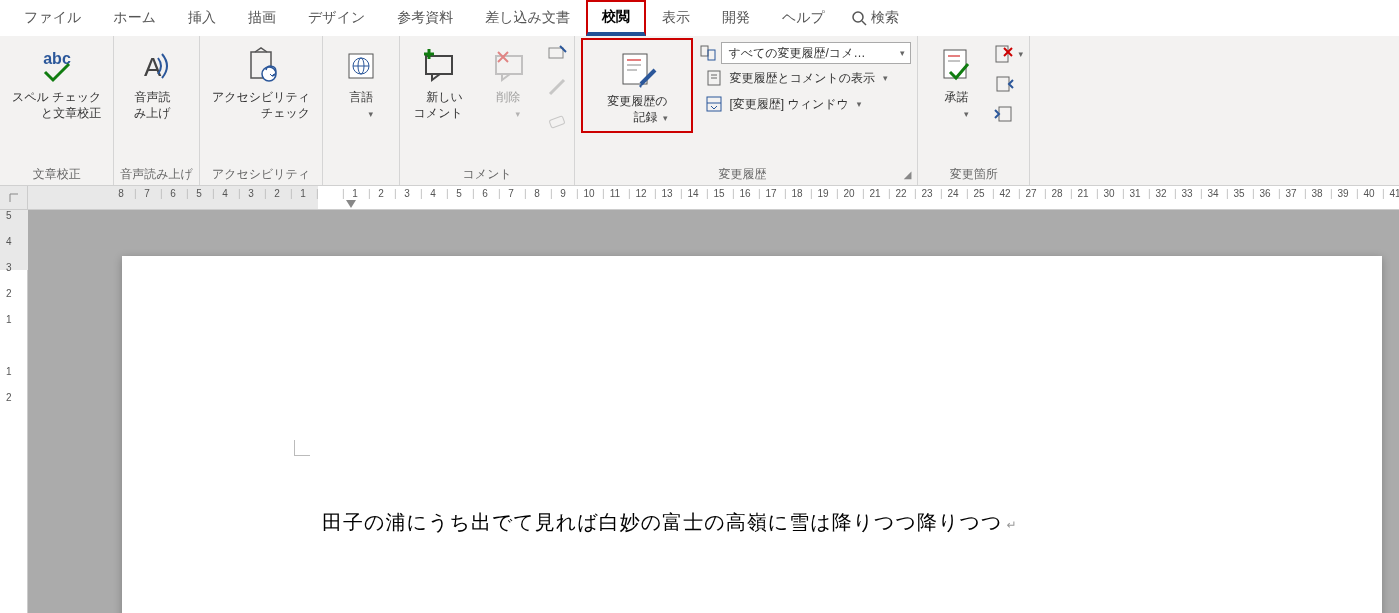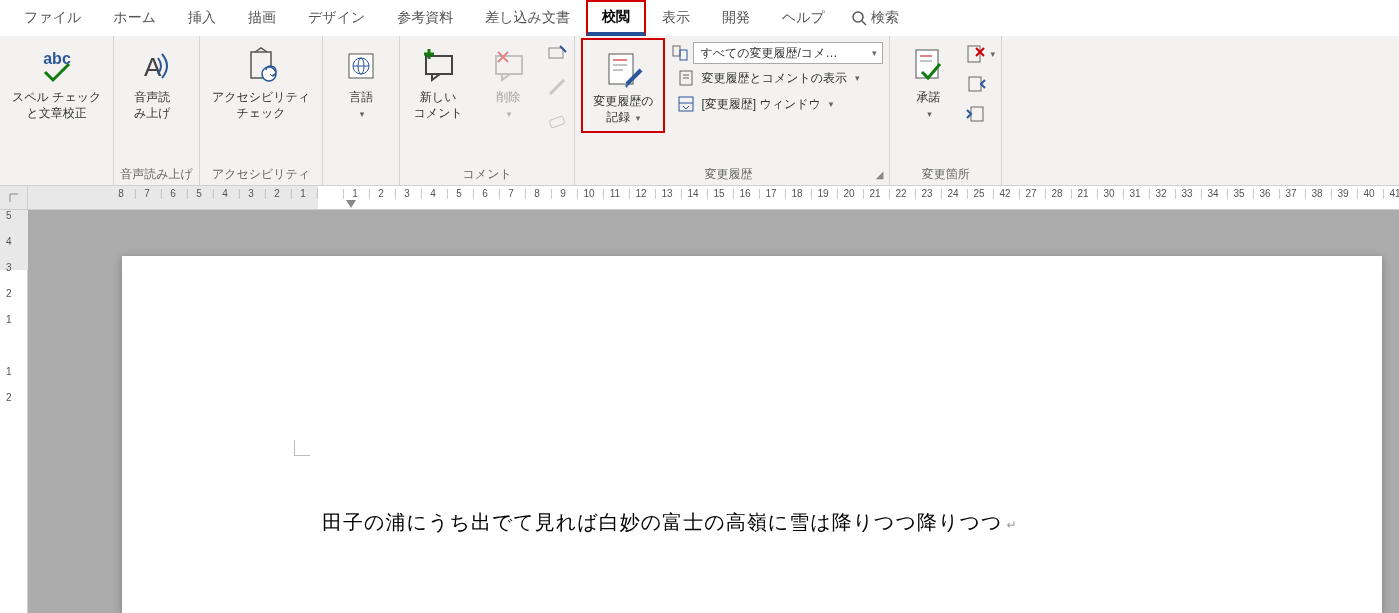--- a/index.html
+++ b/index.html
@@ -7,21 +7,21 @@
 .tabs{display:flex;align-items:center;height:36px;background:#fff;padding:0 8px;gap:0}
 .tab{padding:6px 14px;font-size:14px;cursor:pointer;color:#555;border:2px solid transparent;white-space:nowrap}
 .tab.active{color:#000;border:2px solid #c00;border-bottom:4px solid #215196;font-weight:600}
 .search{display:flex;align-items:center;gap:4px;margin-left:10px;font-size:14px;color:#555}
 .ribbon{display:flex;height:150px;background:#f3f2f1;border-bottom:1px solid #d0d0d0}
 .grp{display:flex;flex-direction:column;border-right:1px solid #d5d5d5;padding:2px 6px 0 6px}
 .grp-body{flex:1;display:flex;align-items:flex-start;gap:6px}
 .grp-label{text-align:center;font-size:12px;color:#666;padding:2px 0}
 .vbtn{display:flex;flex-direction:column;align-items:center;justify-content:flex-start;padding:4px 6px;cursor:pointer;min-width:64px}
 .vbtn .ic{height:48px;display:flex;align-items:center;justify-content:center}
-.vbtn .lbl{font-size:12px;text-align:center;line-height:1.3;white-space:nowrap}
+.vbtn .lbl{font-size:12px;text-align:right;line-height:1.3;white-space:nowrap}
 .hbtn{display:flex;align-items:center;gap:6px;padding:3px 6px;cursor:pointer;white-space:nowrap}
 .hbtn.dis{color:#a0a0a0}
 .col{display:flex;flex-direction:column;gap:2px;padding-top:4px}
 .chev{font-size:9px;color:#666;margin-left:2px}
 svg{display:block}
 .hl{border:2px solid #c00}
 .sel{display:flex;align-items:center;border:1px solid #aaa;background:#fff;padding:2px 6px;width:190px;height:22px;font-size:12px;justify-content:space-between}
 .ruler-wrap{display:flex;height:24px;background:#fff}
 .corner{width:28px;height:24px;background:#e8e8e8;border-right:1px solid #ccc;border-bottom:1px solid #ccc;display:flex;align-items:center;justify-content:center}
 .hruler{flex:1;position:relative;background:#fff;border-bottom:1px solid #ccc;overflow:hidden}
@@ -77,20 +77,21 @@
         <div class="ic">
             <svg width="40" height="40">
               <text x="20" y="18" text-anchor="middle" font-size="16" fill="#2b579a" font-weight="600">abc</text>
               <path d="M8 26 L16 34 L32 18" fill="none" stroke="#107c10" stroke-width="3"></path>
             </svg>
           </div>
         <div class="lbl" style="white-space:pre-line">スペル チェック
 と文章校正</div>
       </div>
     </div>
+    <div class="grp-label">文章校正</div>
   </div>
 
   <div class="grp">
     <div class="grp-body">
       <div class="vbtn">
         <div class="ic">
             <svg width="40" height="40">
               <text x="12" y="30" font-size="26" fill="#444">A</text>
               <path d="M26 12 Q32 20 26 28" fill="none" stroke="#2b579a" stroke-width="2"></path>
               <path d="M30 8 Q40 20 30 32" fill="none" stroke="#2b579a" stroke-width="2"></path>
@@ -175,21 +176,21 @@
         <svg width="22" height="22" style="opacity:.4">
             <rect x="4" y="10" width="14" height="8" rx="2" fill="none" stroke="#888" transform="rotate(-20 11 14)"></rect>
           </svg>
       </div>
     </div>
     <div class="grp-label">コメント</div>
   </div>
 
   <div class="grp">
     <div class="grp-body">
-      <div class="vbtn hl" style="padding:6px 10px">
+      <div class="vbtn hl" style="padding:6px 24px">
         <div class="ic">
             <svg width="44" height="44">
               <rect x="8" y="6" width="24" height="30" fill="#fff" stroke="#555"></rect>
               <line x1="12" y1="12" x2="26" y2="12" stroke="#c00"></line>
               <line x1="12" y1="17" x2="26" y2="17" stroke="#888"></line>
               <line x1="12" y1="22" x2="22" y2="22" stroke="#888"></line>
               <path d="M26 36 L40 22" stroke="#2b579a" stroke-width="4"></path>
               <path d="M24 38 L28 34 L26 40 Z" fill="#2b579a"></path>
             </svg>
           </div>

